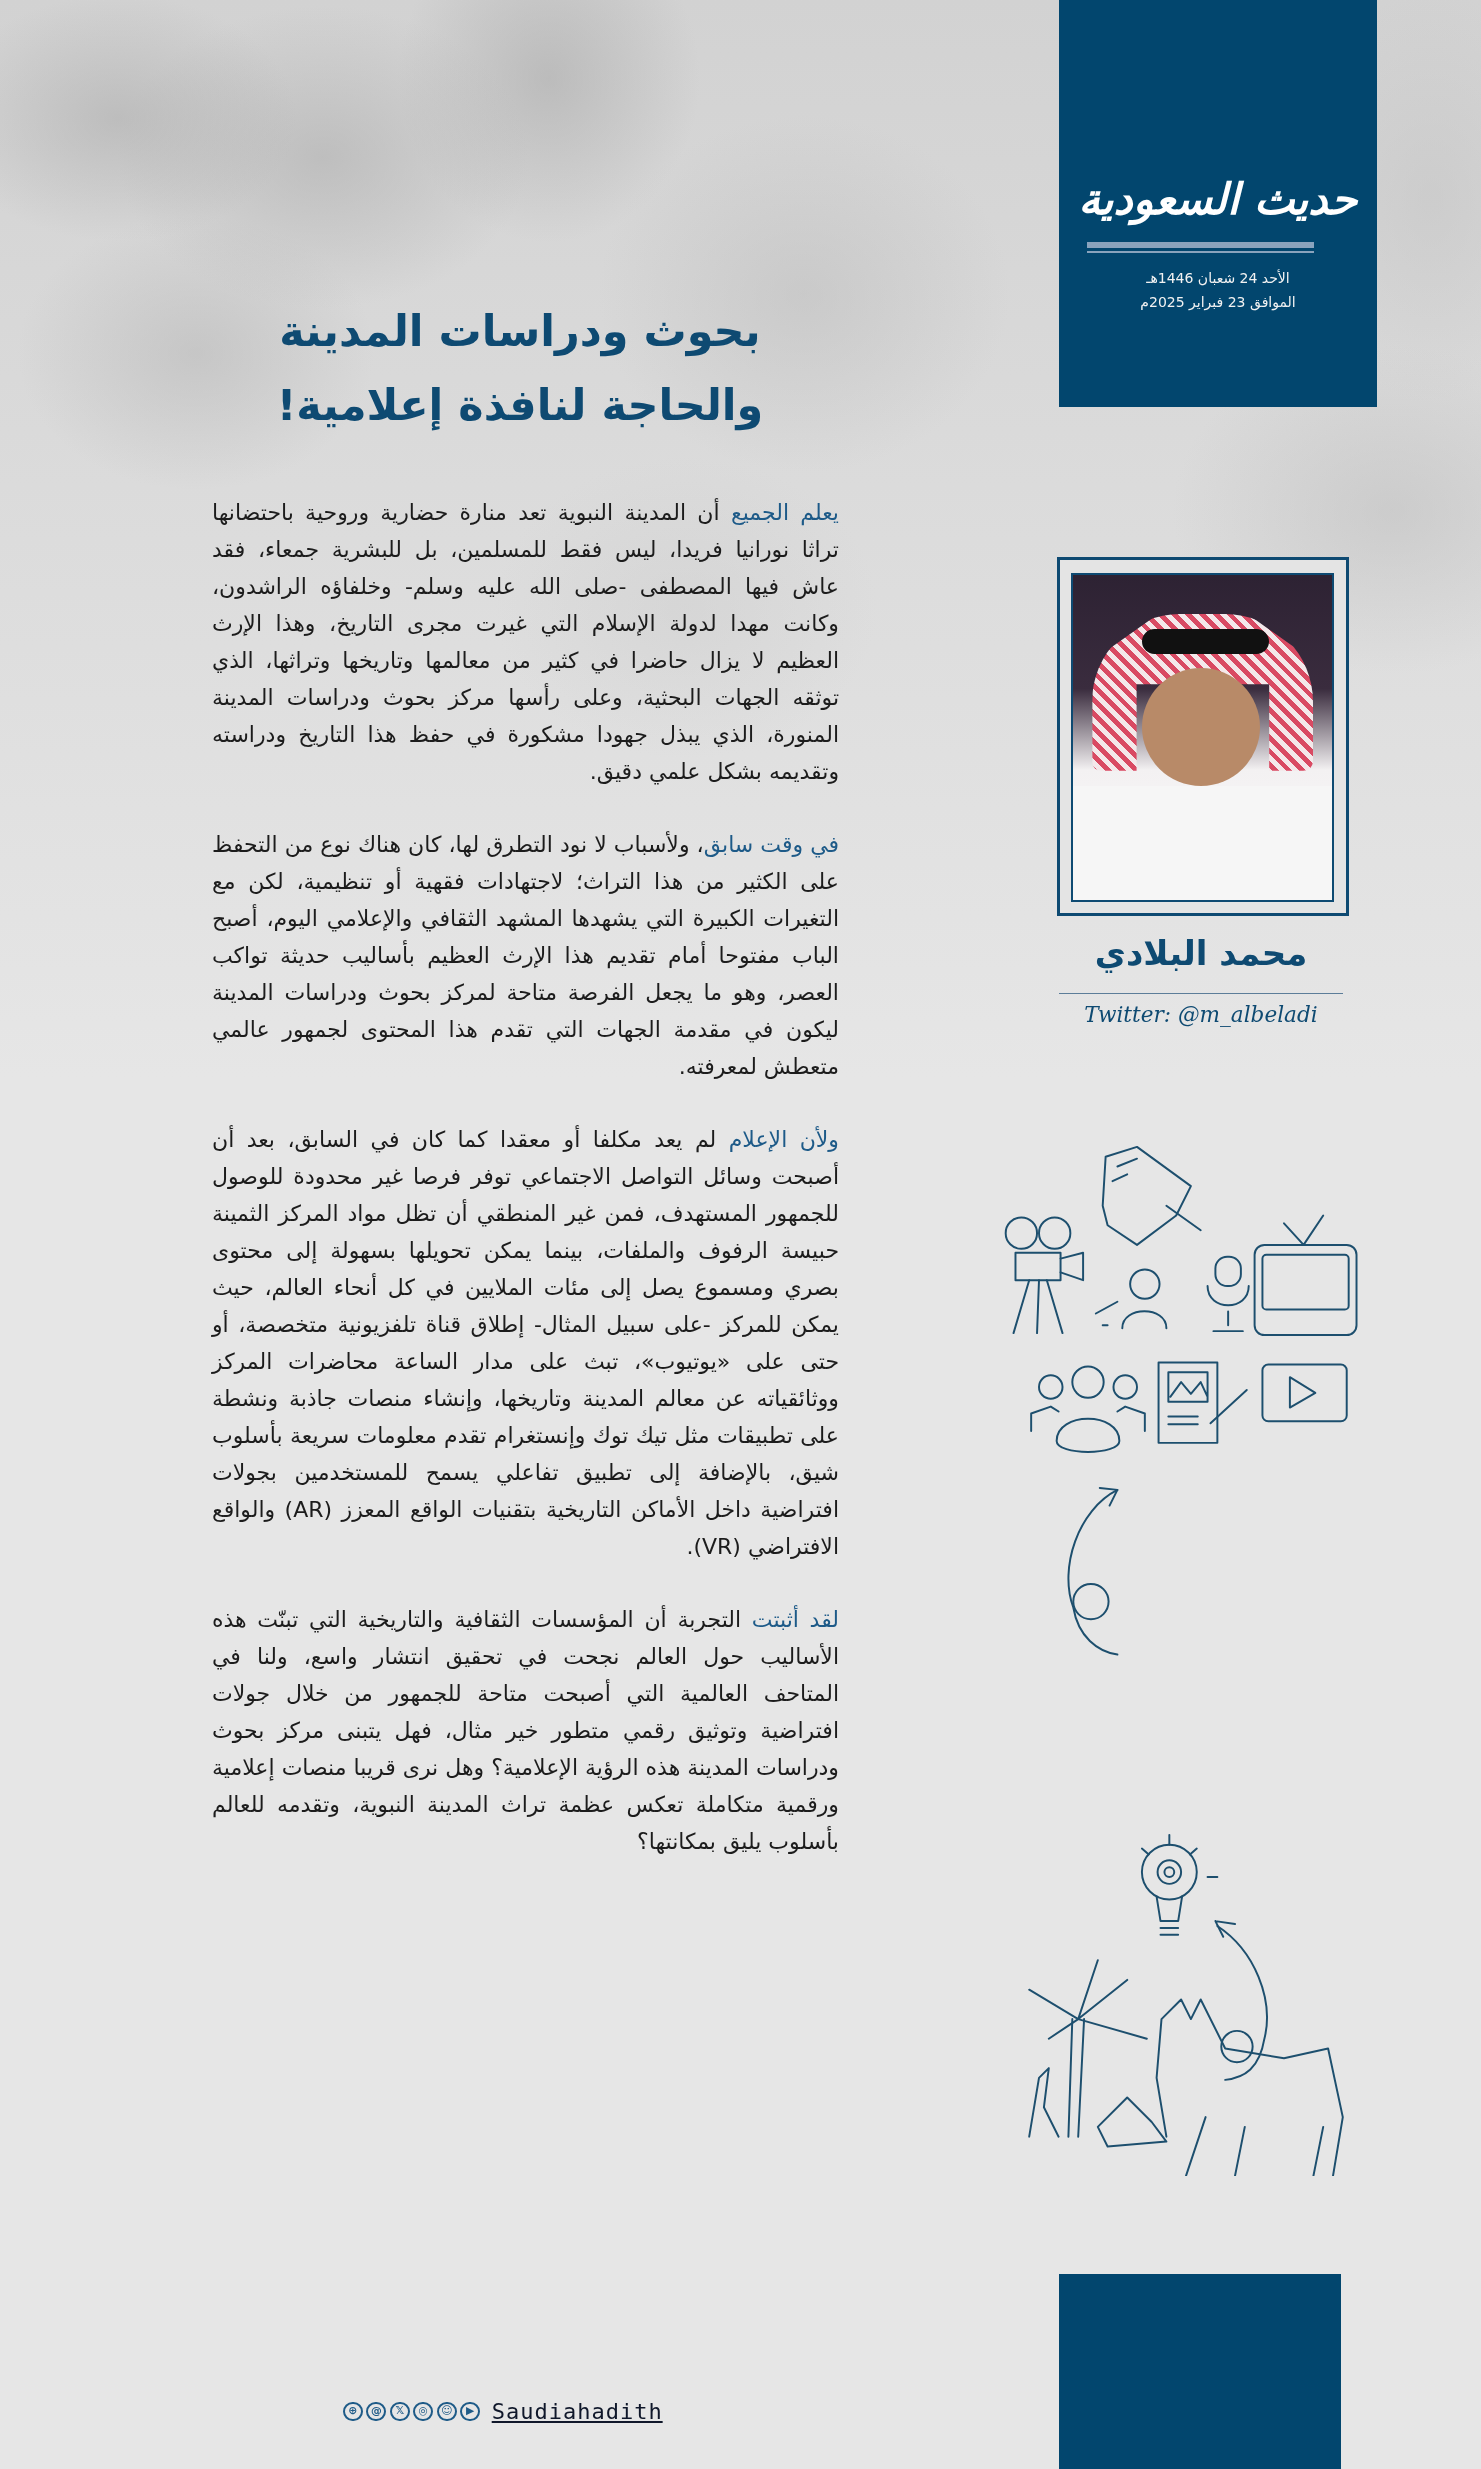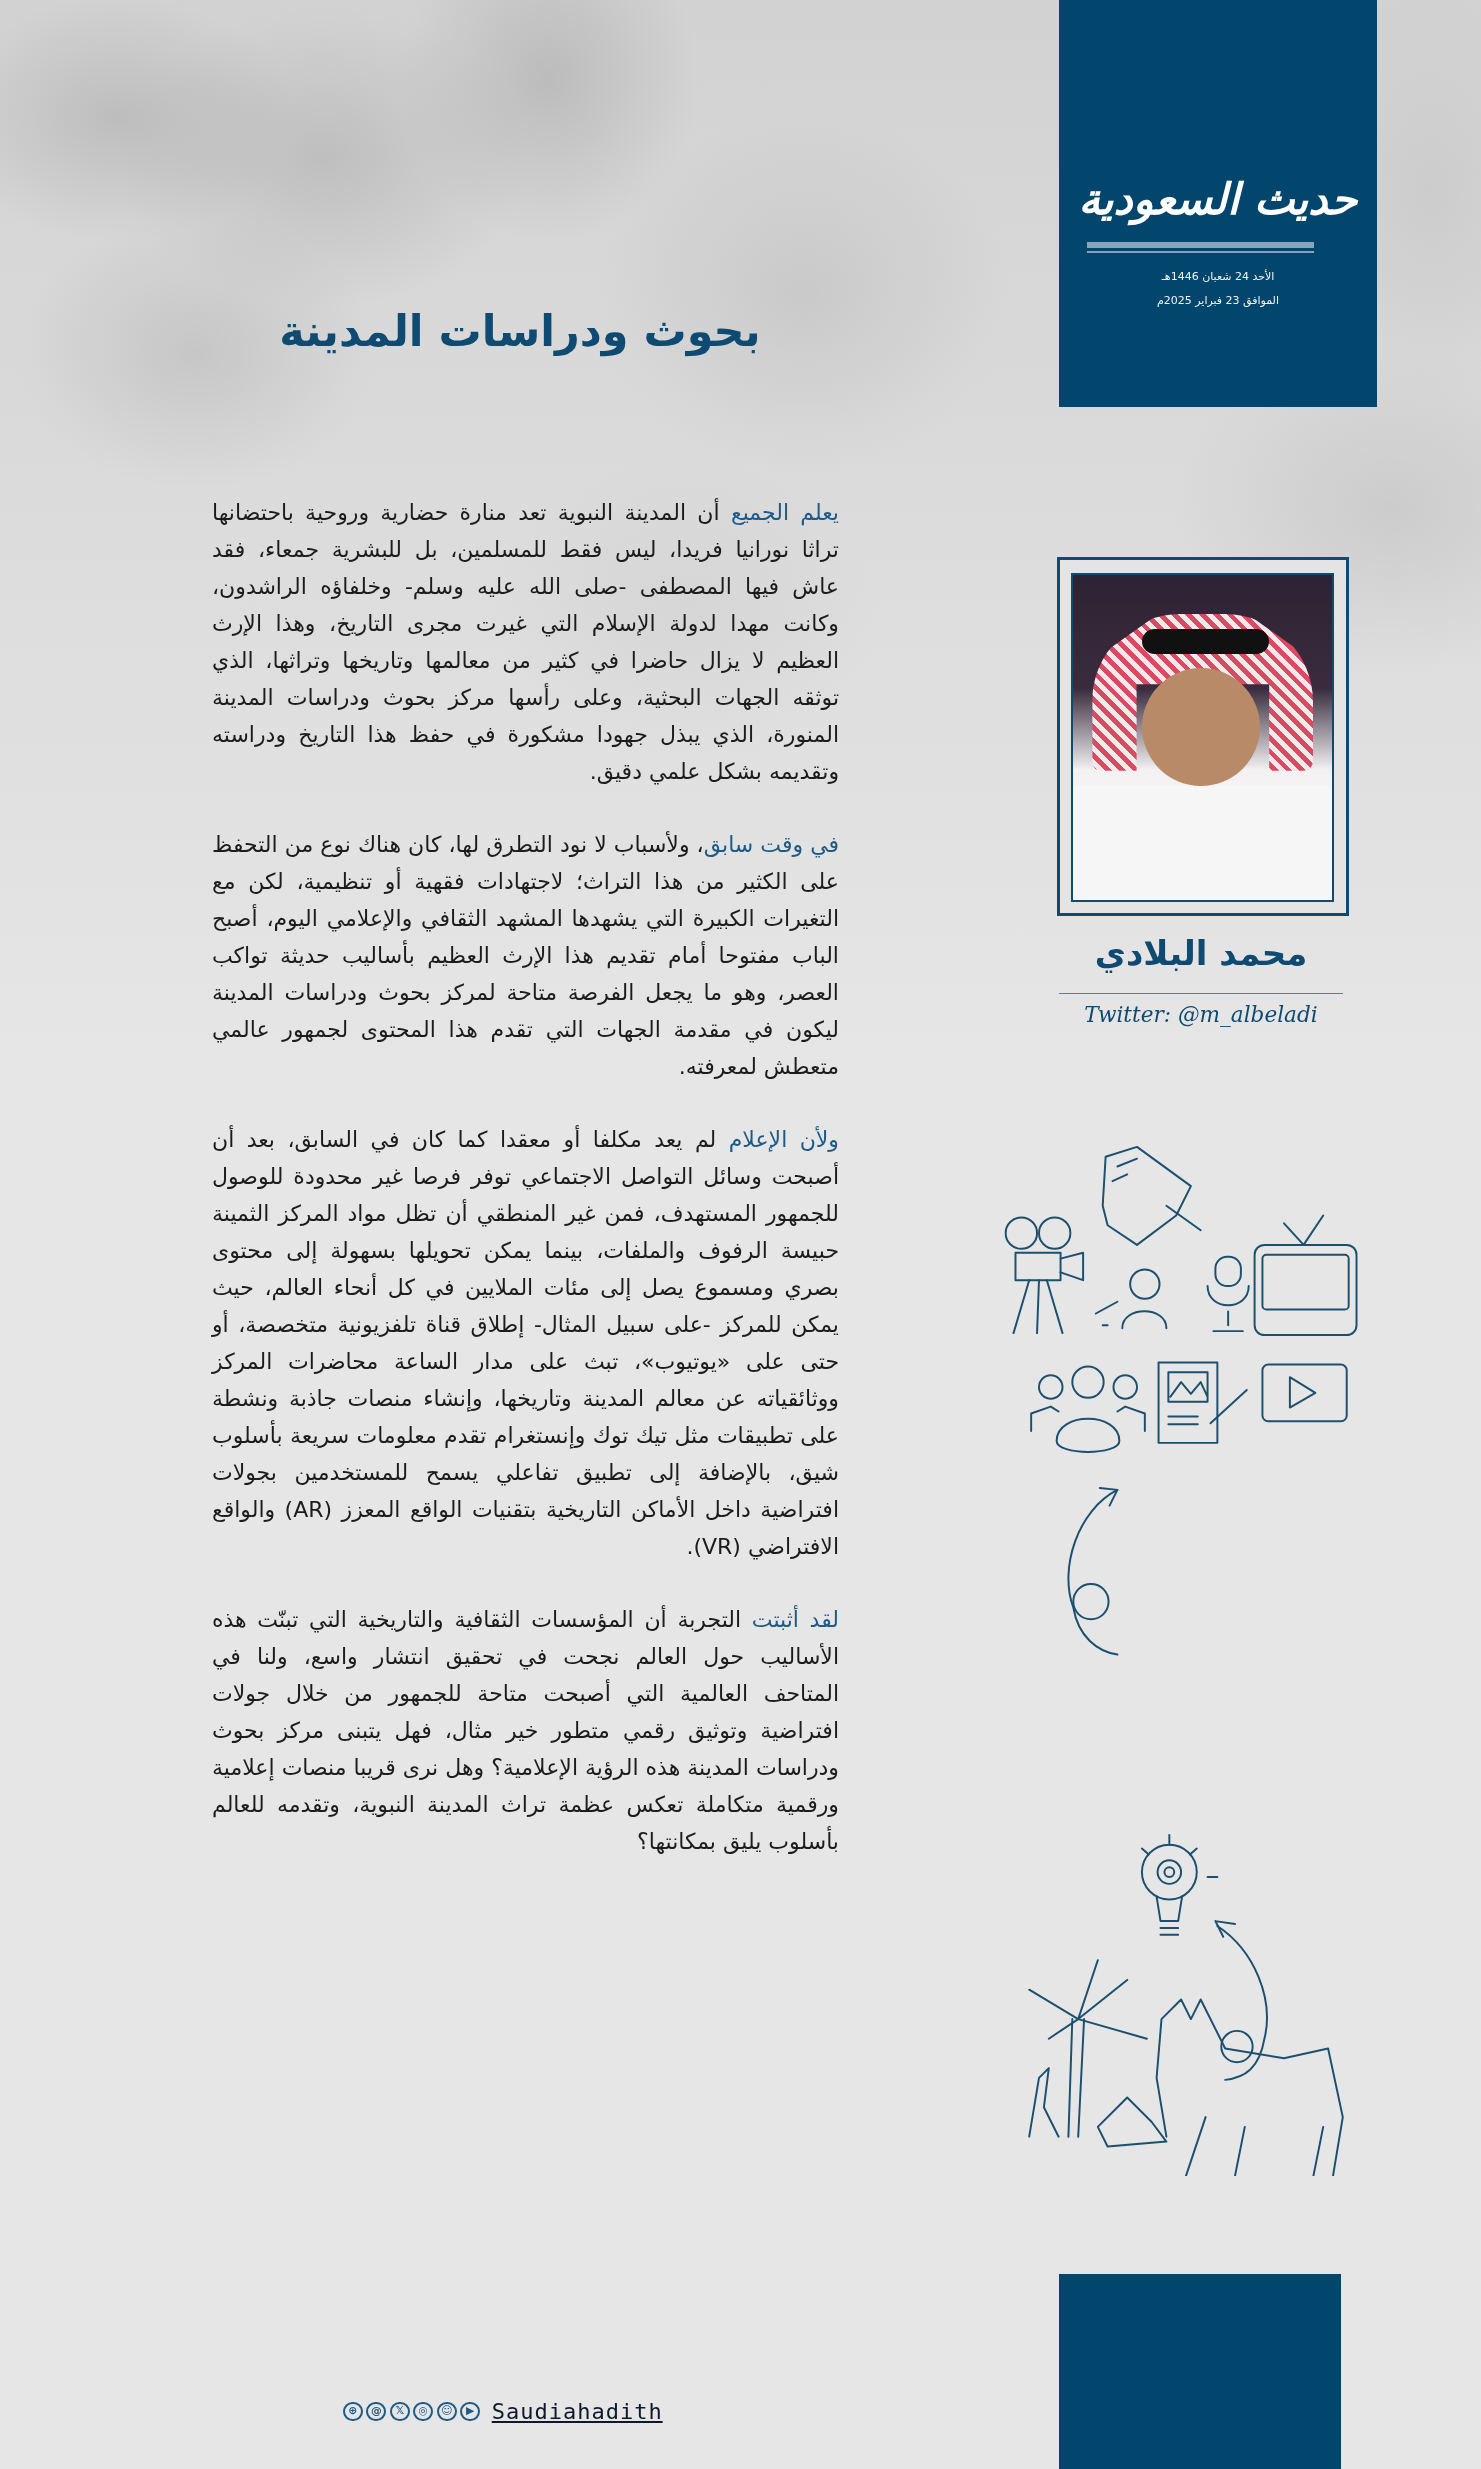--- a/index.html
+++ b/index.html
@@ -26,21 +26,21 @@
     background:#02466e; color:#fff; text-align:center;
   }
   .brand-logo {
     position:absolute; left:0; right:0; top:174px;
     font-family:"DejaVu Serif", serif; font-size:43px; font-weight:bold;
     direction:rtl; letter-spacing:1px; font-style:italic;
   }
   .brand-rule-1 { position:absolute; left:28px; width:227px; top:242px; height:5.9px; background:#8aa3bd; }
   .brand-rule-2 { position:absolute; left:28px; width:227px; top:251px; height:2px; background:#8aa3bd; }
   .brand-date {
-    position:absolute; left:0; right:0; font-size:11px; direction:rtl; color:#f2f2f2;
+    position:absolute; left:0; right:0; font-size:14px; direction:rtl; color:#f2f2f2;
   }
   .brand-date.l1 { top:270px; }
   .brand-date.l2 { top:294px; }
 
   .headline {
     position:absolute; left:265px; width:510px; top:294px;
     text-align:center; direction:rtl;
     font-family:"DejaVu Sans", sans-serif; font-weight:bold;
     font-size:43px; line-height:74px; color:#0e4a72;
   }
@@ -110,20 +110,21 @@
 <div class="brand-block">
   <div class="brand-logo">حديث السعودية</div>
   <div class="brand-rule-1"></div>
   <div class="brand-rule-2"></div>
   <div class="brand-date l1">الأحد 24 شعبان 1446هـ</div>
   <div class="brand-date l2">الموافق 23 فبراير 2025م</div>
 </div>
 
 <div class="headline">
   <div>بحوث ودراسات المدينة</div>
+  <div>والحاجة لنافذة إعلامية!</div>
 </div>
 
 <div class="article">
   <p><span class="lead">يعلم الجميع</span><span> أن المدينة النبوية تعد منارة حضارية وروحية باحتضانها تراثا نورانيا فريدا، ليس فقط للمسلمين، بل للبشرية جمعاء، فقد عاش فيها المصطفى -صلى الله عليه وسلم- وخلفاؤه الراشدون، وكانت مهدا لدولة الإسلام التي غيرت مجرى التاريخ، وهذا الإرث العظيم لا يزال حاضرا في كثير من معالمها وتاريخها وتراثها، الذي توثقه الجهات البحثية، وعلى رأسها مركز بحوث ودراسات المدينة المنورة، الذي يبذل جهودا مشكورة في حفظ هذا التاريخ ودراسته وتقديمه بشكل علمي دقيق.</span></p>
   <p><span class="lead">في وقت سابق</span><span>، ولأسباب لا نود التطرق لها، كان هناك نوع من التحفظ على الكثير من هذا التراث؛ لاجتهادات فقهية أو تنظيمية، لكن مع التغيرات الكبيرة التي يشهدها المشهد الثقافي والإعلامي اليوم، أصبح الباب مفتوحا أمام تقديم هذا الإرث العظيم بأساليب حديثة تواكب العصر، وهو ما يجعل الفرصة متاحة لمركز بحوث ودراسات المدينة ليكون في مقدمة الجهات التي تقدم هذا المحتوى لجمهور عالمي متعطش لمعرفته.</span></p>
   <p><span class="lead">ولأن الإعلام</span><span> لم يعد مكلفا أو معقدا كما كان في السابق، بعد أن أصبحت وسائل التواصل الاجتماعي توفر فرصا غير محدودة للوصول للجمهور المستهدف، فمن غير المنطقي أن تظل مواد المركز الثمينة حبيسة الرفوف والملفات، بينما يمكن تحويلها بسهولة إلى محتوى بصري ومسموع يصل إلى مئات الملايين في كل أنحاء العالم، حيث يمكن للمركز -على سبيل المثال- إطلاق قناة تلفزيونية متخصصة، أو حتى على «يوتيوب»، تبث على مدار الساعة محاضرات المركز ووثائقياته عن معالم المدينة وتاريخها، وإنشاء منصات جاذبة ونشطة على تطبيقات مثل تيك توك وإنستغرام تقدم معلومات سريعة بأسلوب شيق، بالإضافة إلى تطبيق تفاعلي يسمح للمستخدمين بجولات افتراضية داخل الأماكن التاريخية بتقنيات الواقع المعزز (AR) والواقع الافتراضي (VR).</span></p>
   <p><span class="lead">لقد أثبتت</span><span> التجربة أن المؤسسات الثقافية والتاريخية التي تبنّت هذه الأساليب حول العالم نجحت في تحقيق انتشار واسع، ولنا في المتاحف العالمية التي أصبحت متاحة للجمهور من خلال جولات افتراضية وتوثيق رقمي متطور خير مثال، فهل يتبنى مركز بحوث ودراسات المدينة هذه الرؤية الإعلامية؟ وهل نرى قريبا منصات إعلامية ورقمية متكاملة تعكس عظمة تراث المدينة النبوية، وتقدمه للعالم بأسلوب يليق بمكانتها؟</span></p>
 </div>
 
 <div class="author-frame">

